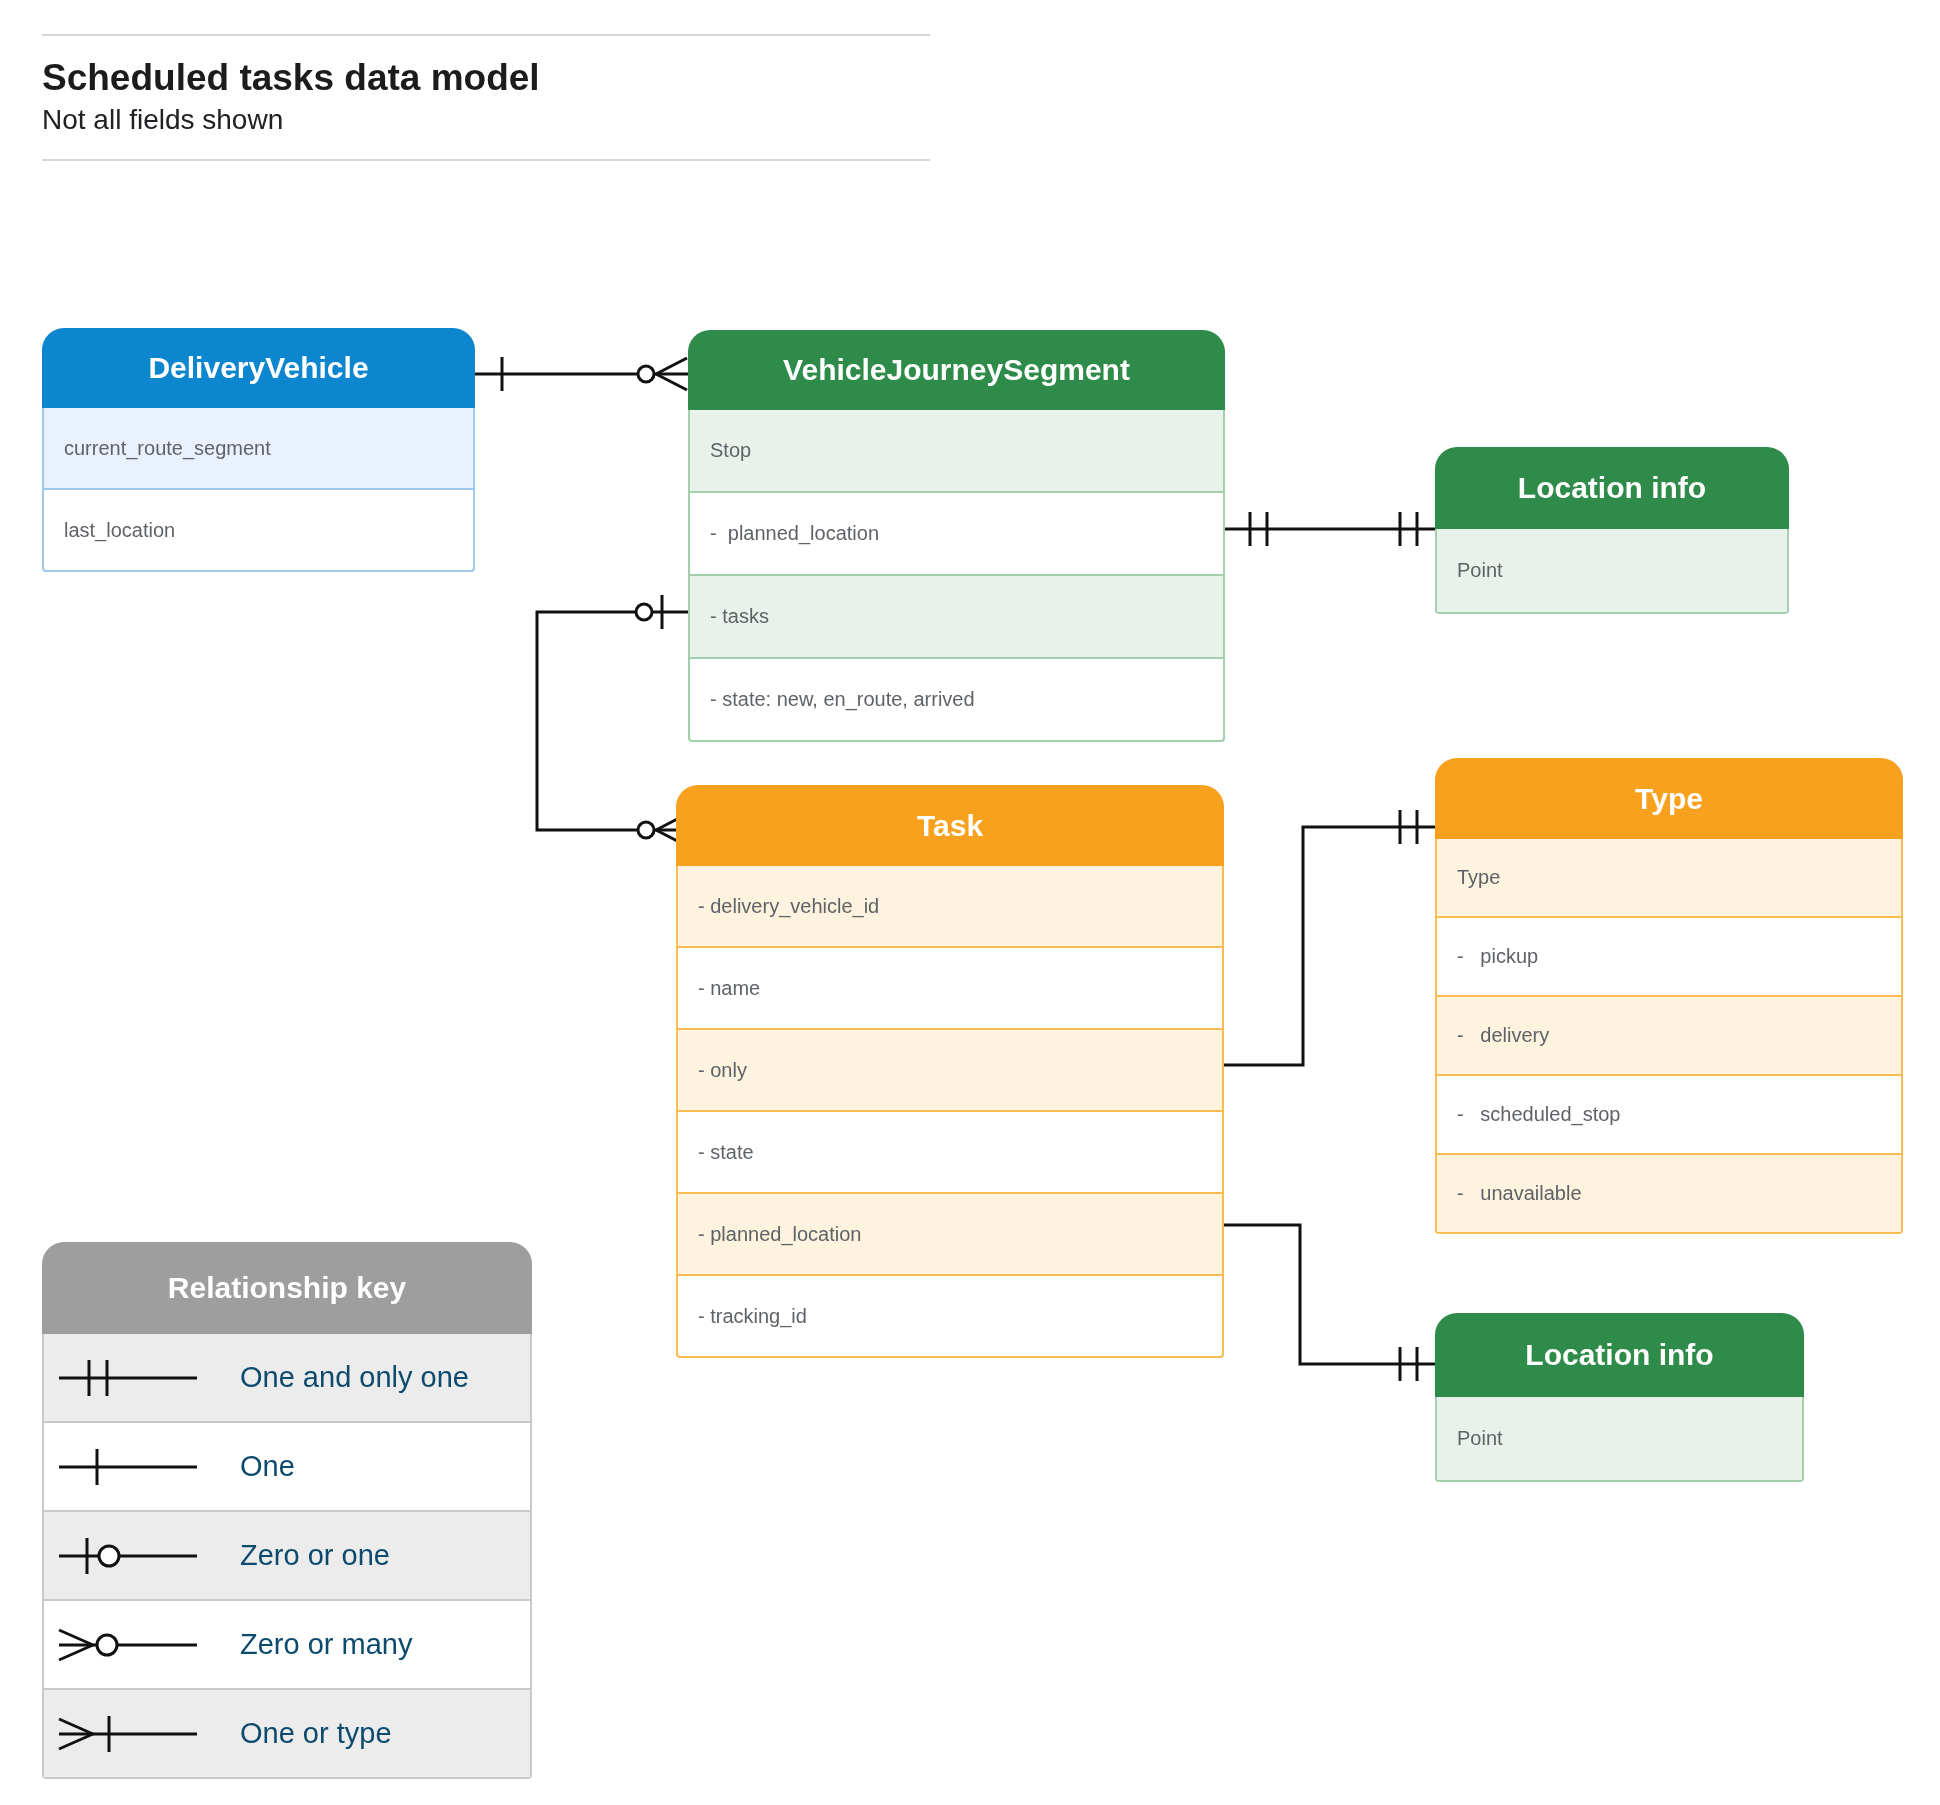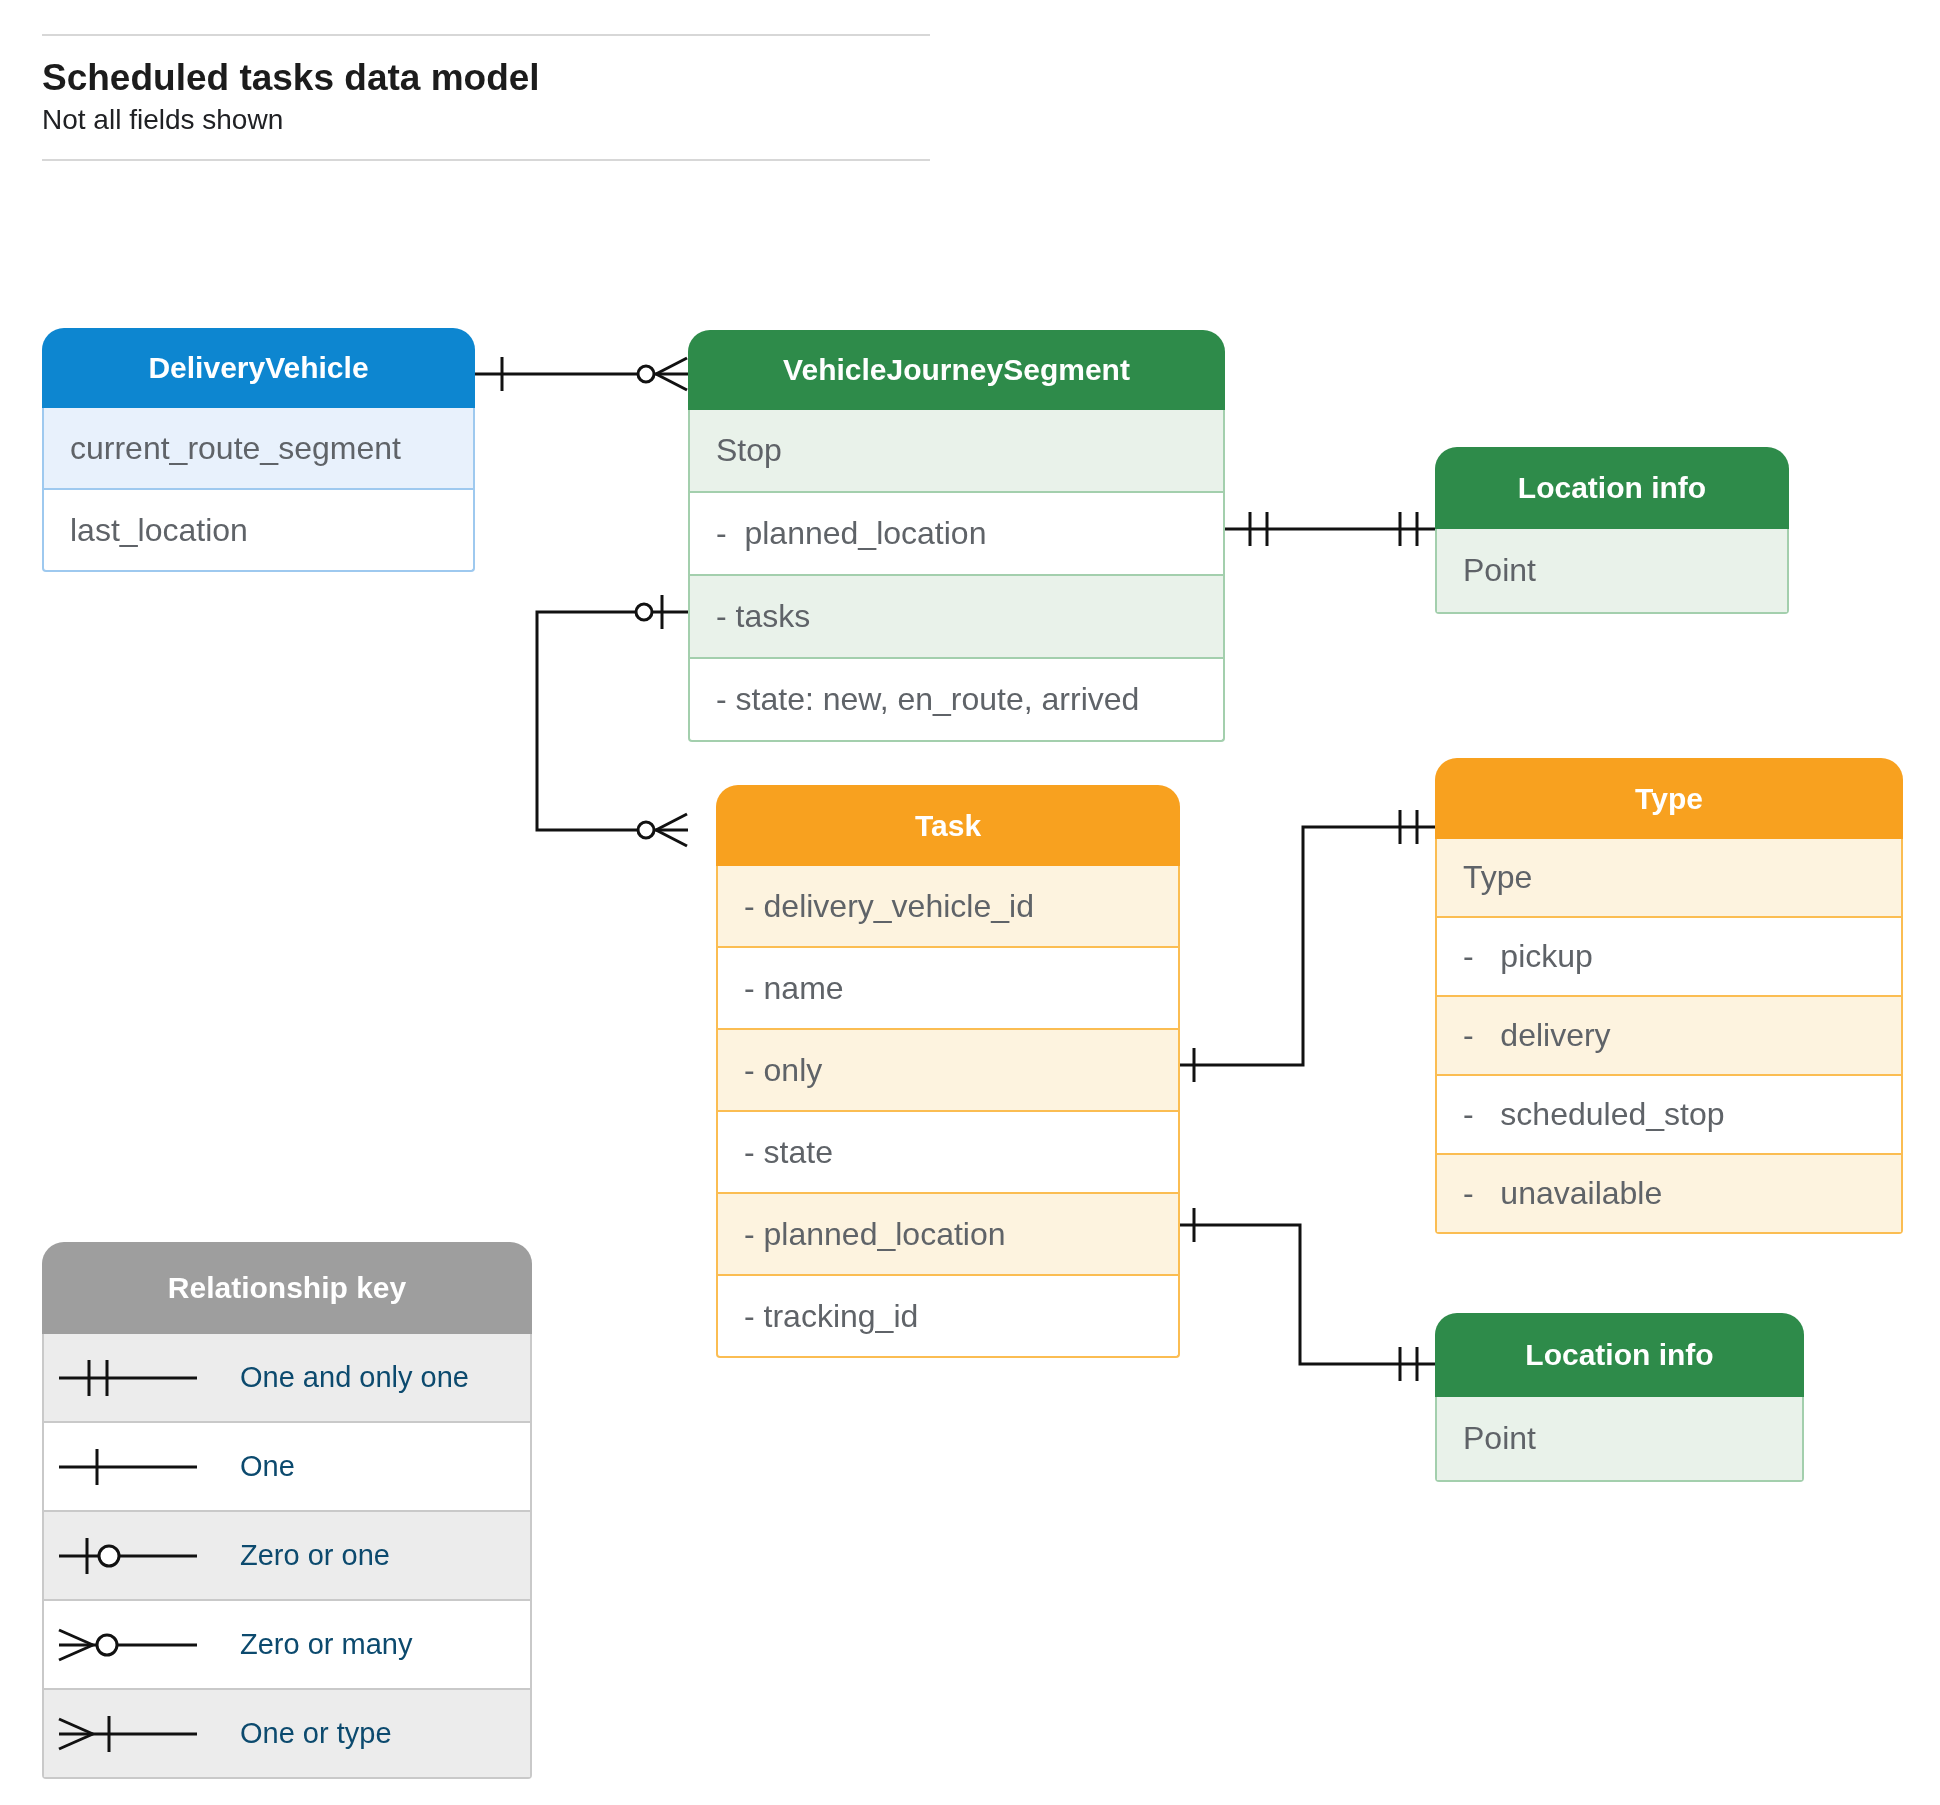--- a/index.html
+++ b/index.html
@@ -14,40 +14,40 @@
   #page-subtitle{position:absolute;left:42px;top:104px;font-size:28px;color:#202124;}
 
   .entity{position:absolute;z-index:2;}
   .entity .hdr{
     display:flex;align-items:center;justify-content:center;
     color:#ffffff;font-weight:700;font-size:30px;
     border-radius:22px 22px 0 0;
   }
   .entity .rows{border:2px solid var(--bc);border-top:none;border-radius:0 0 4px 4px;background:#fff;}
   .entity .row{
-    display:flex;align-items:center;padding-left:26px;
-    font-size:32px;color:#5f6368;white-space:pre;border-top:2px solid var(--bc);
+    display:flex;align-items:center;padding-left:20px;
+    font-size:20px;color:#5f6368;white-space:pre;border-top:2px solid var(--bc);
   }
   .entity .row:first-child{border-top:none;}
   .entity .row:nth-child(odd){background:var(--tint);}
 
   
   #dv{left:42px;top:328px;width:433px;--bc:#9ec9ef;--tint:#e8f1fc;}
   #dv .hdr{height:80px;background:#0d86d0;}
   #dv .row{height:80px;}
 
   #vjs{left:688px;top:330px;width:537px;--bc:#a3cfad;--tint:#e9f2ea;}
   #vjs .hdr{height:80px;background:#2e8b4a;}
   #vjs .row{height:81px;}
 
   #li-top{left:1435px;top:447px;width:354px;--bc:#a3cfad;--tint:#e9f2ea;}
   #li-top .hdr{height:82px;background:#2e8b4a;}
   #li-top .row{height:83px;}
 
-  #task{left:716px;top:785px;width:464px;--bc:#fbbd52;--tint:#fdf3df;}
+  #task{left:676px;top:785px;width:548px;--bc:#fbbd52;--tint:#fdf3df;}
   #task .hdr{height:81px;background:#f8a11f;}
   #task .row{height:80px;}
 
   #type{left:1435px;top:758px;width:468px;--bc:#fbbd52;--tint:#fdf3df;}
   #type .hdr{height:81px;background:#f8a11f;}
   #type .row{height:77px;}
 
   #li-bottom{left:1435px;top:1313px;width:369px;--bc:#a3cfad;--tint:#e9f2ea;}
   #li-bottom .hdr{height:84px;background:#2e8b4a;}
   #li-bottom .row{height:83px;}

